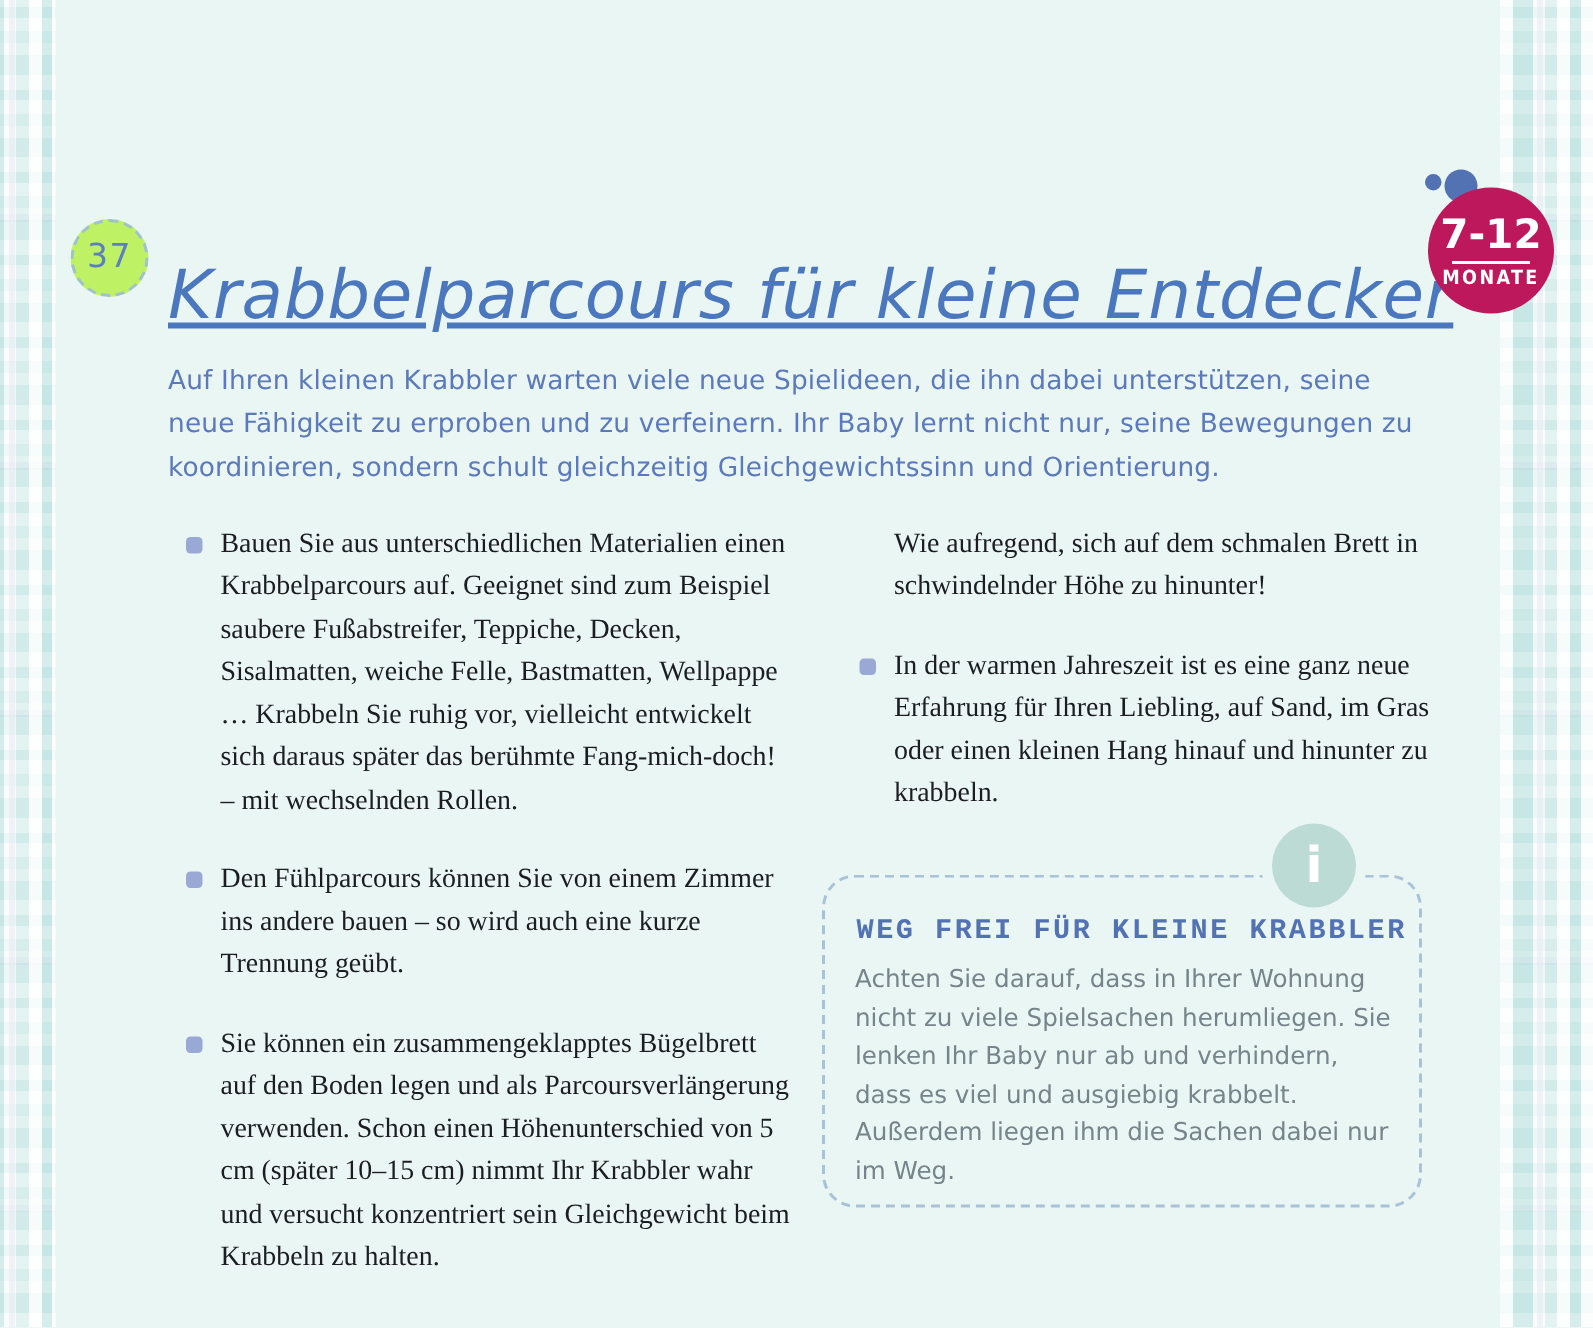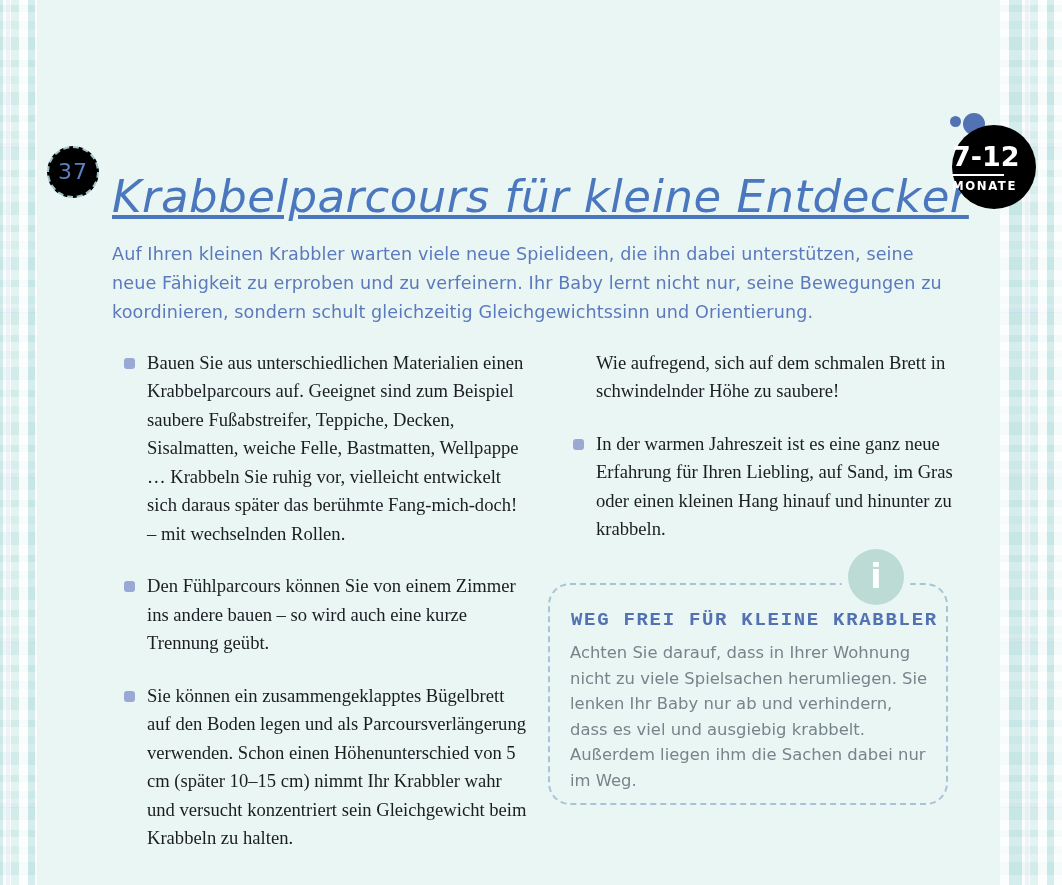--- a/index.html
+++ b/index.html
@@ -80,21 +80,21 @@
   }
 
   
   .num-badge {
     position: absolute;
     left: 47px;
     top: 146px;
     width: 52px;
     height: 52px;
     border-radius: 50%;
-    background: #000000;
+    background: #bef264;
     border: 2px dashed #9fc3c8;
     display: flex;
     align-items: center;
     justify-content: center;
     box-sizing: border-box;
   }
   .num-badge span {
     font-family: "DejaVu Sans", sans-serif;
     font-size: 22px;
     color: #5b7fc0;
@@ -143,24 +143,24 @@
     border-radius: 50%;
     background: #5272b4;
   }
   .age-circle {
     position: absolute;
     left: 16px;
     top: 15px;
     width: 84px;
     height: 84px;
     border-radius: 50%;
-    background: #000000;
+    background: #be185d;
     display: flex;
     flex-direction: column;
-    align-items: flex-start;
+    align-items: center;
     justify-content: center;
     color: #ffffff;
   }
   .age-range {
     font-family: "DejaVu Sans", sans-serif;
     font-size: 27px;
     font-weight: bold;
     line-height: 1;
     letter-spacing: 0px;
     padding-bottom: 3px;
@@ -318,21 +318,21 @@
           <span>Den Fühlparcours können Sie von einem Zimmer ins andere bauen – so wird auch eine kurze Trennung geübt.</span>
         </p>
         <p class="bullet-item">
           <span class="bullet-marker"></span>
           <span>Sie können ein zusammengeklapptes Bügelbrett auf den Boden legen und als Parcoursverlängerung verwenden. Schon einen Höhenunterschied von 5 cm (später 10–15 cm) nimmt Ihr Krabbler wahr und versucht konzentriert sein Gleichgewicht beim Krabbeln zu halten.</span>
         </p>
       </div>
 
       <div class="col">
         <p class="bullet-item no-marker">
-          <span>Wie aufregend, sich auf dem schmalen Brett in schwindelnder Höhe zu saubere!</span>
+          <span>Wie aufregend, sich auf dem schmalen Brett in schwindelnder Höhe zu hinunter!</span>
         </p>
         <p class="bullet-item">
           <span class="bullet-marker"></span>
           <span>In der warmen Jahreszeit ist es eine ganz neue Erfahrung für Ihren Liebling, auf Sand, im Gras oder einen kleinen Hang hinauf und hinunter zu krabbeln.</span>
         </p>
       </div>
 
     </div>
 
     <div class="info-box">

